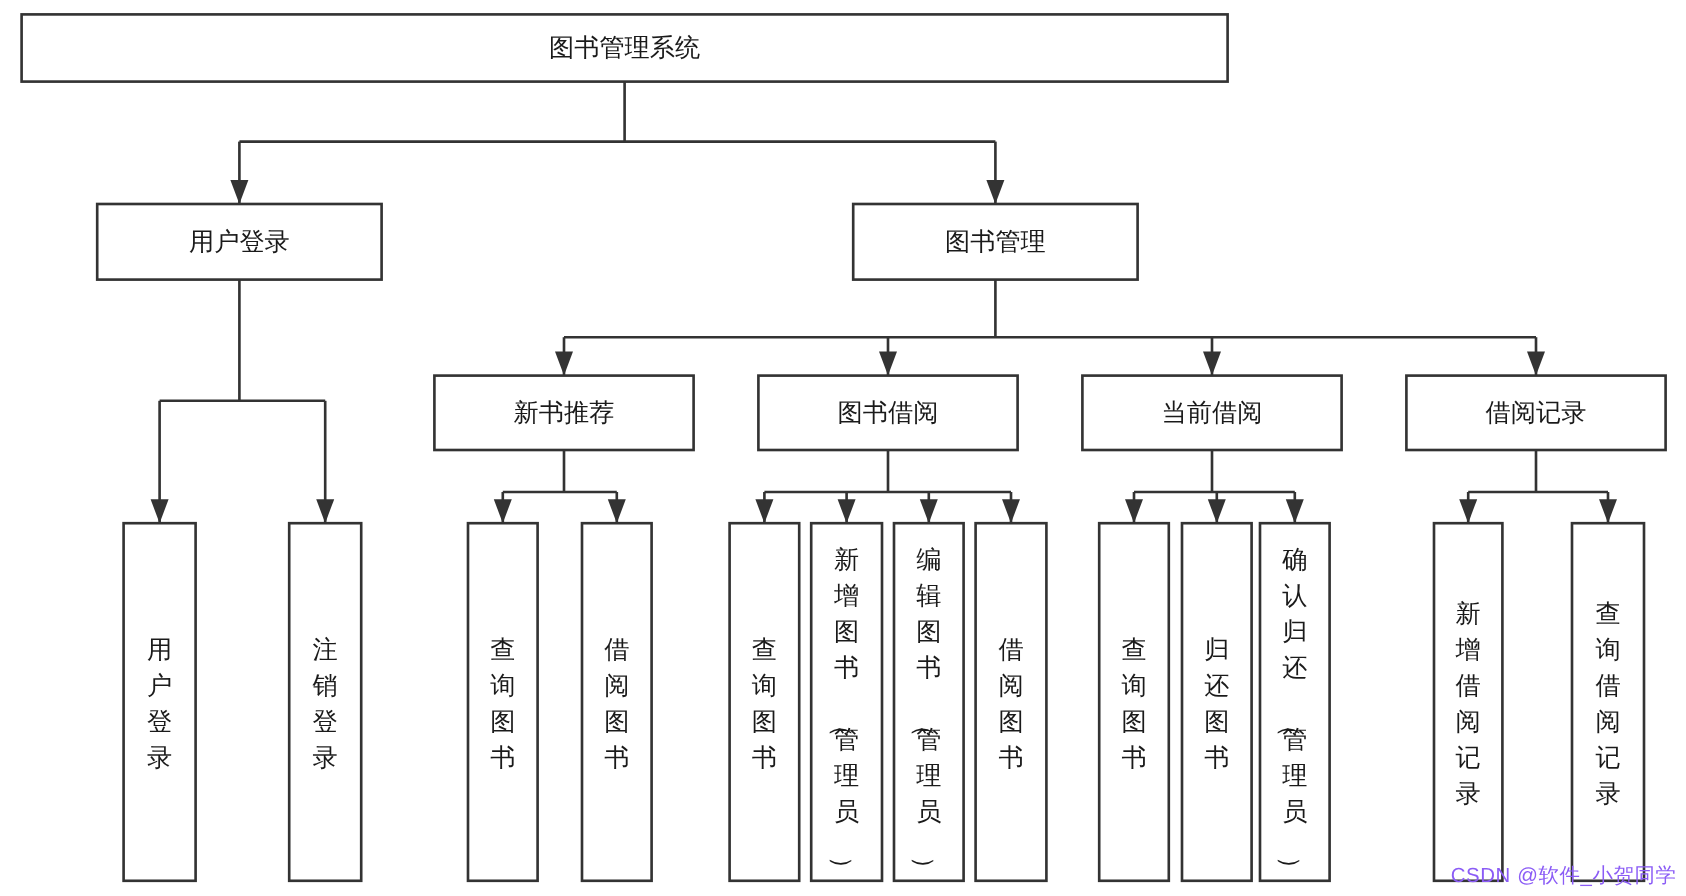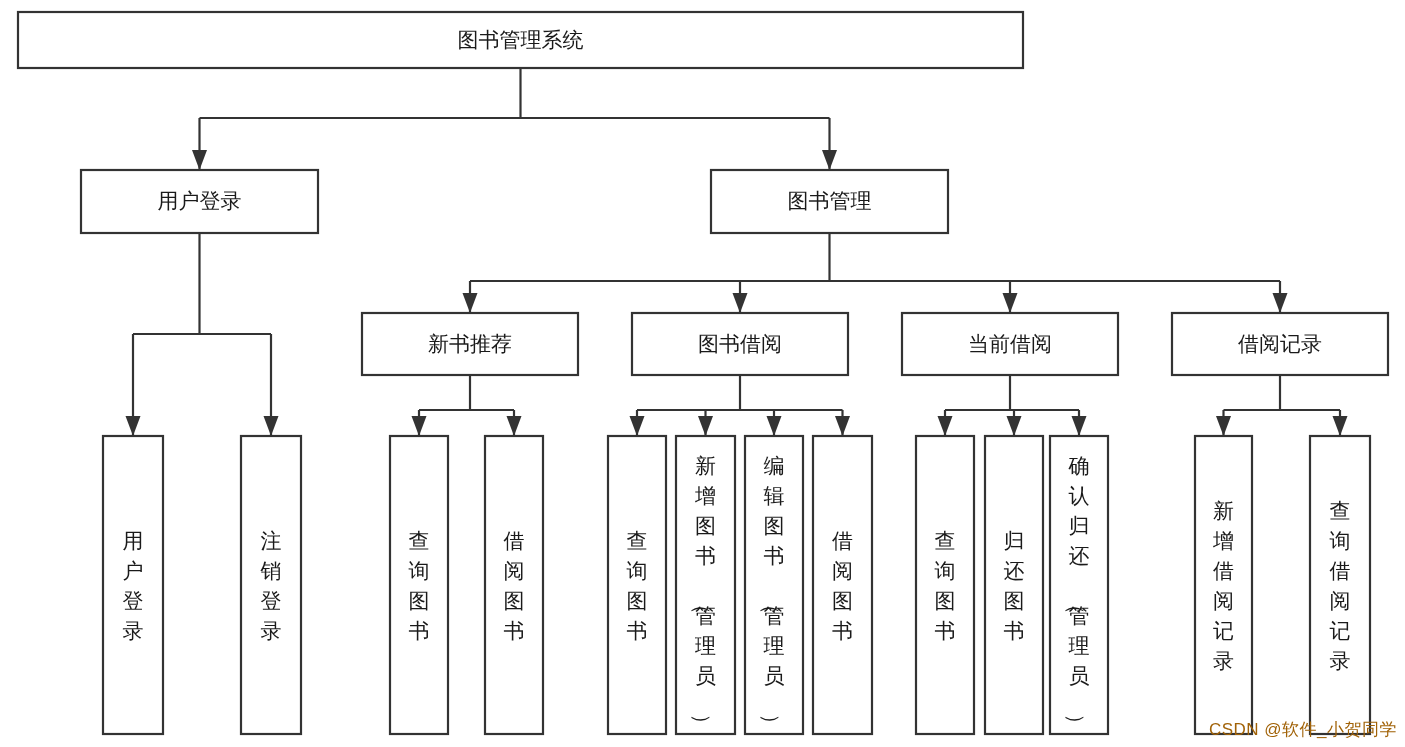--- a/index.html
+++ b/index.html
@@ -54,21 +54,21 @@
     font-size: 21px;
     fill: #1a1a1a;
     text-anchor: middle;
   }
   .watermark {
     position: absolute;
     right: 8px;
     bottom: 6px;
     font-family: "Liberation Sans", "DejaVu Sans", sans-serif;
     font-size: 17px;
-    color: #a16207;
+    color: #8b5cf6;
     letter-spacing: 0.5px;
     white-space: nowrap;
     pointer-events: none;
   }
 </style>
 </head>
 <body>
 
 <div id="diagram-root">
   <svg id="chart-svg" viewBox="0 0 1405 747">

